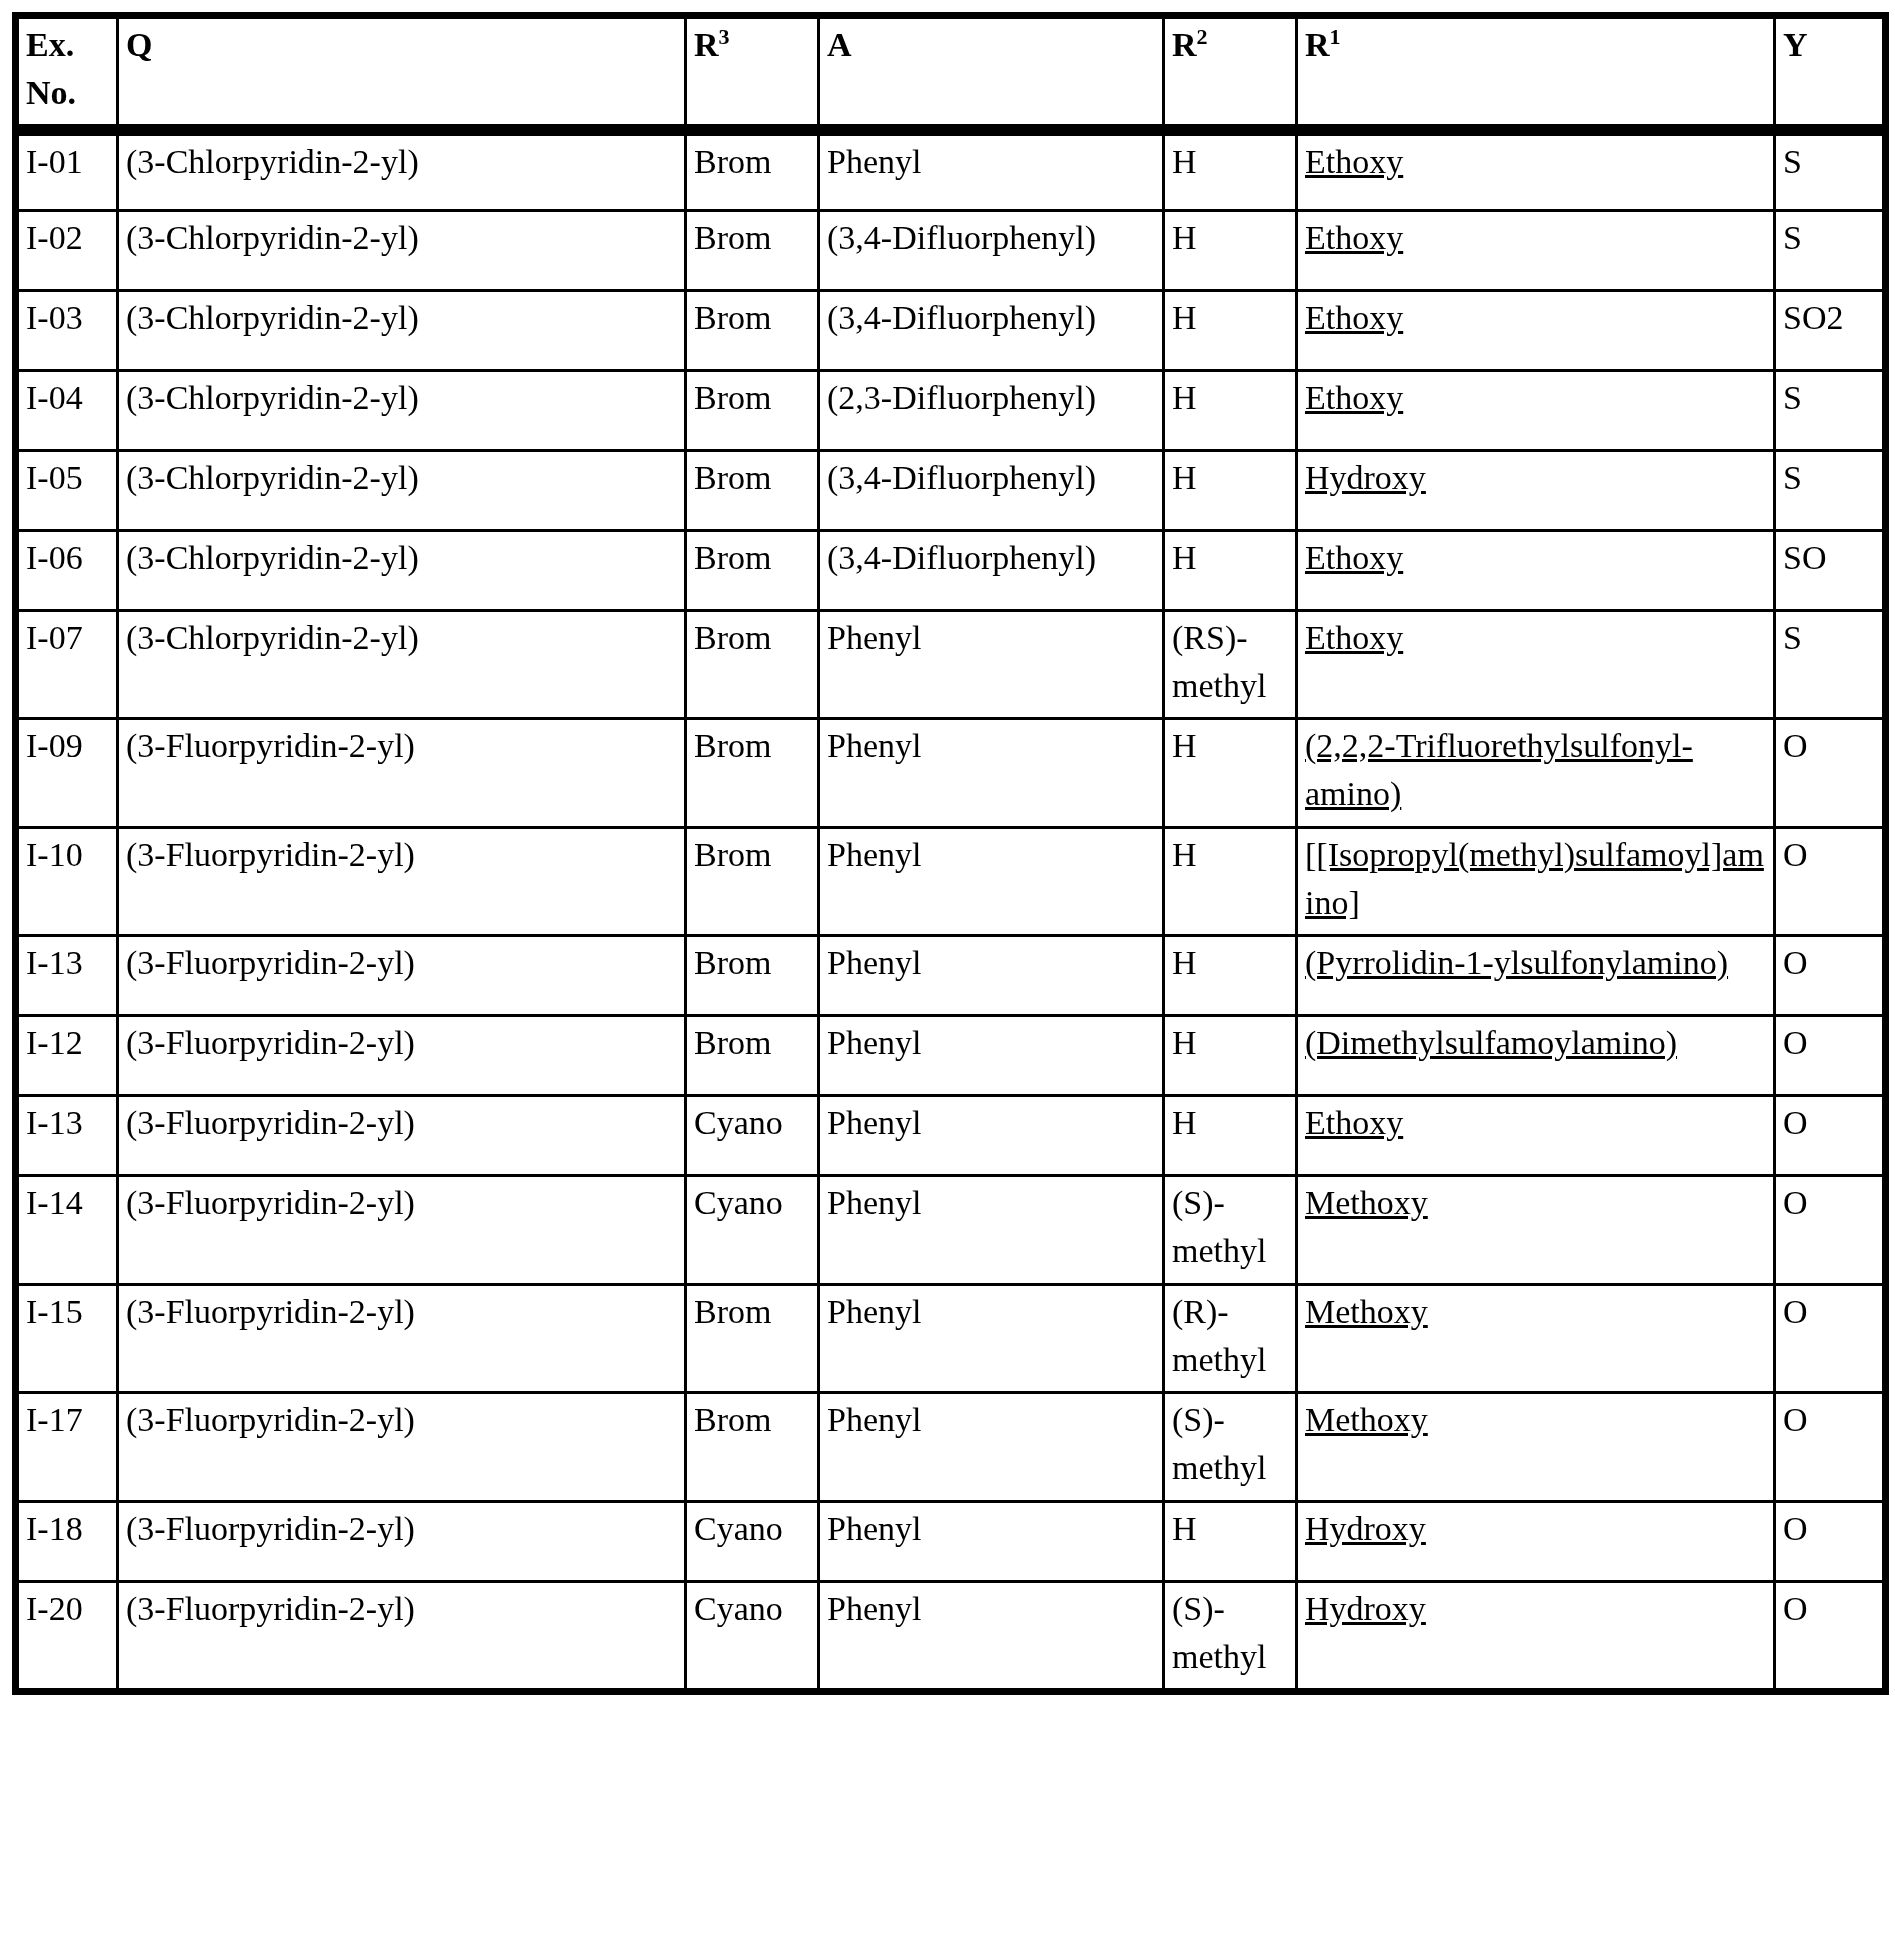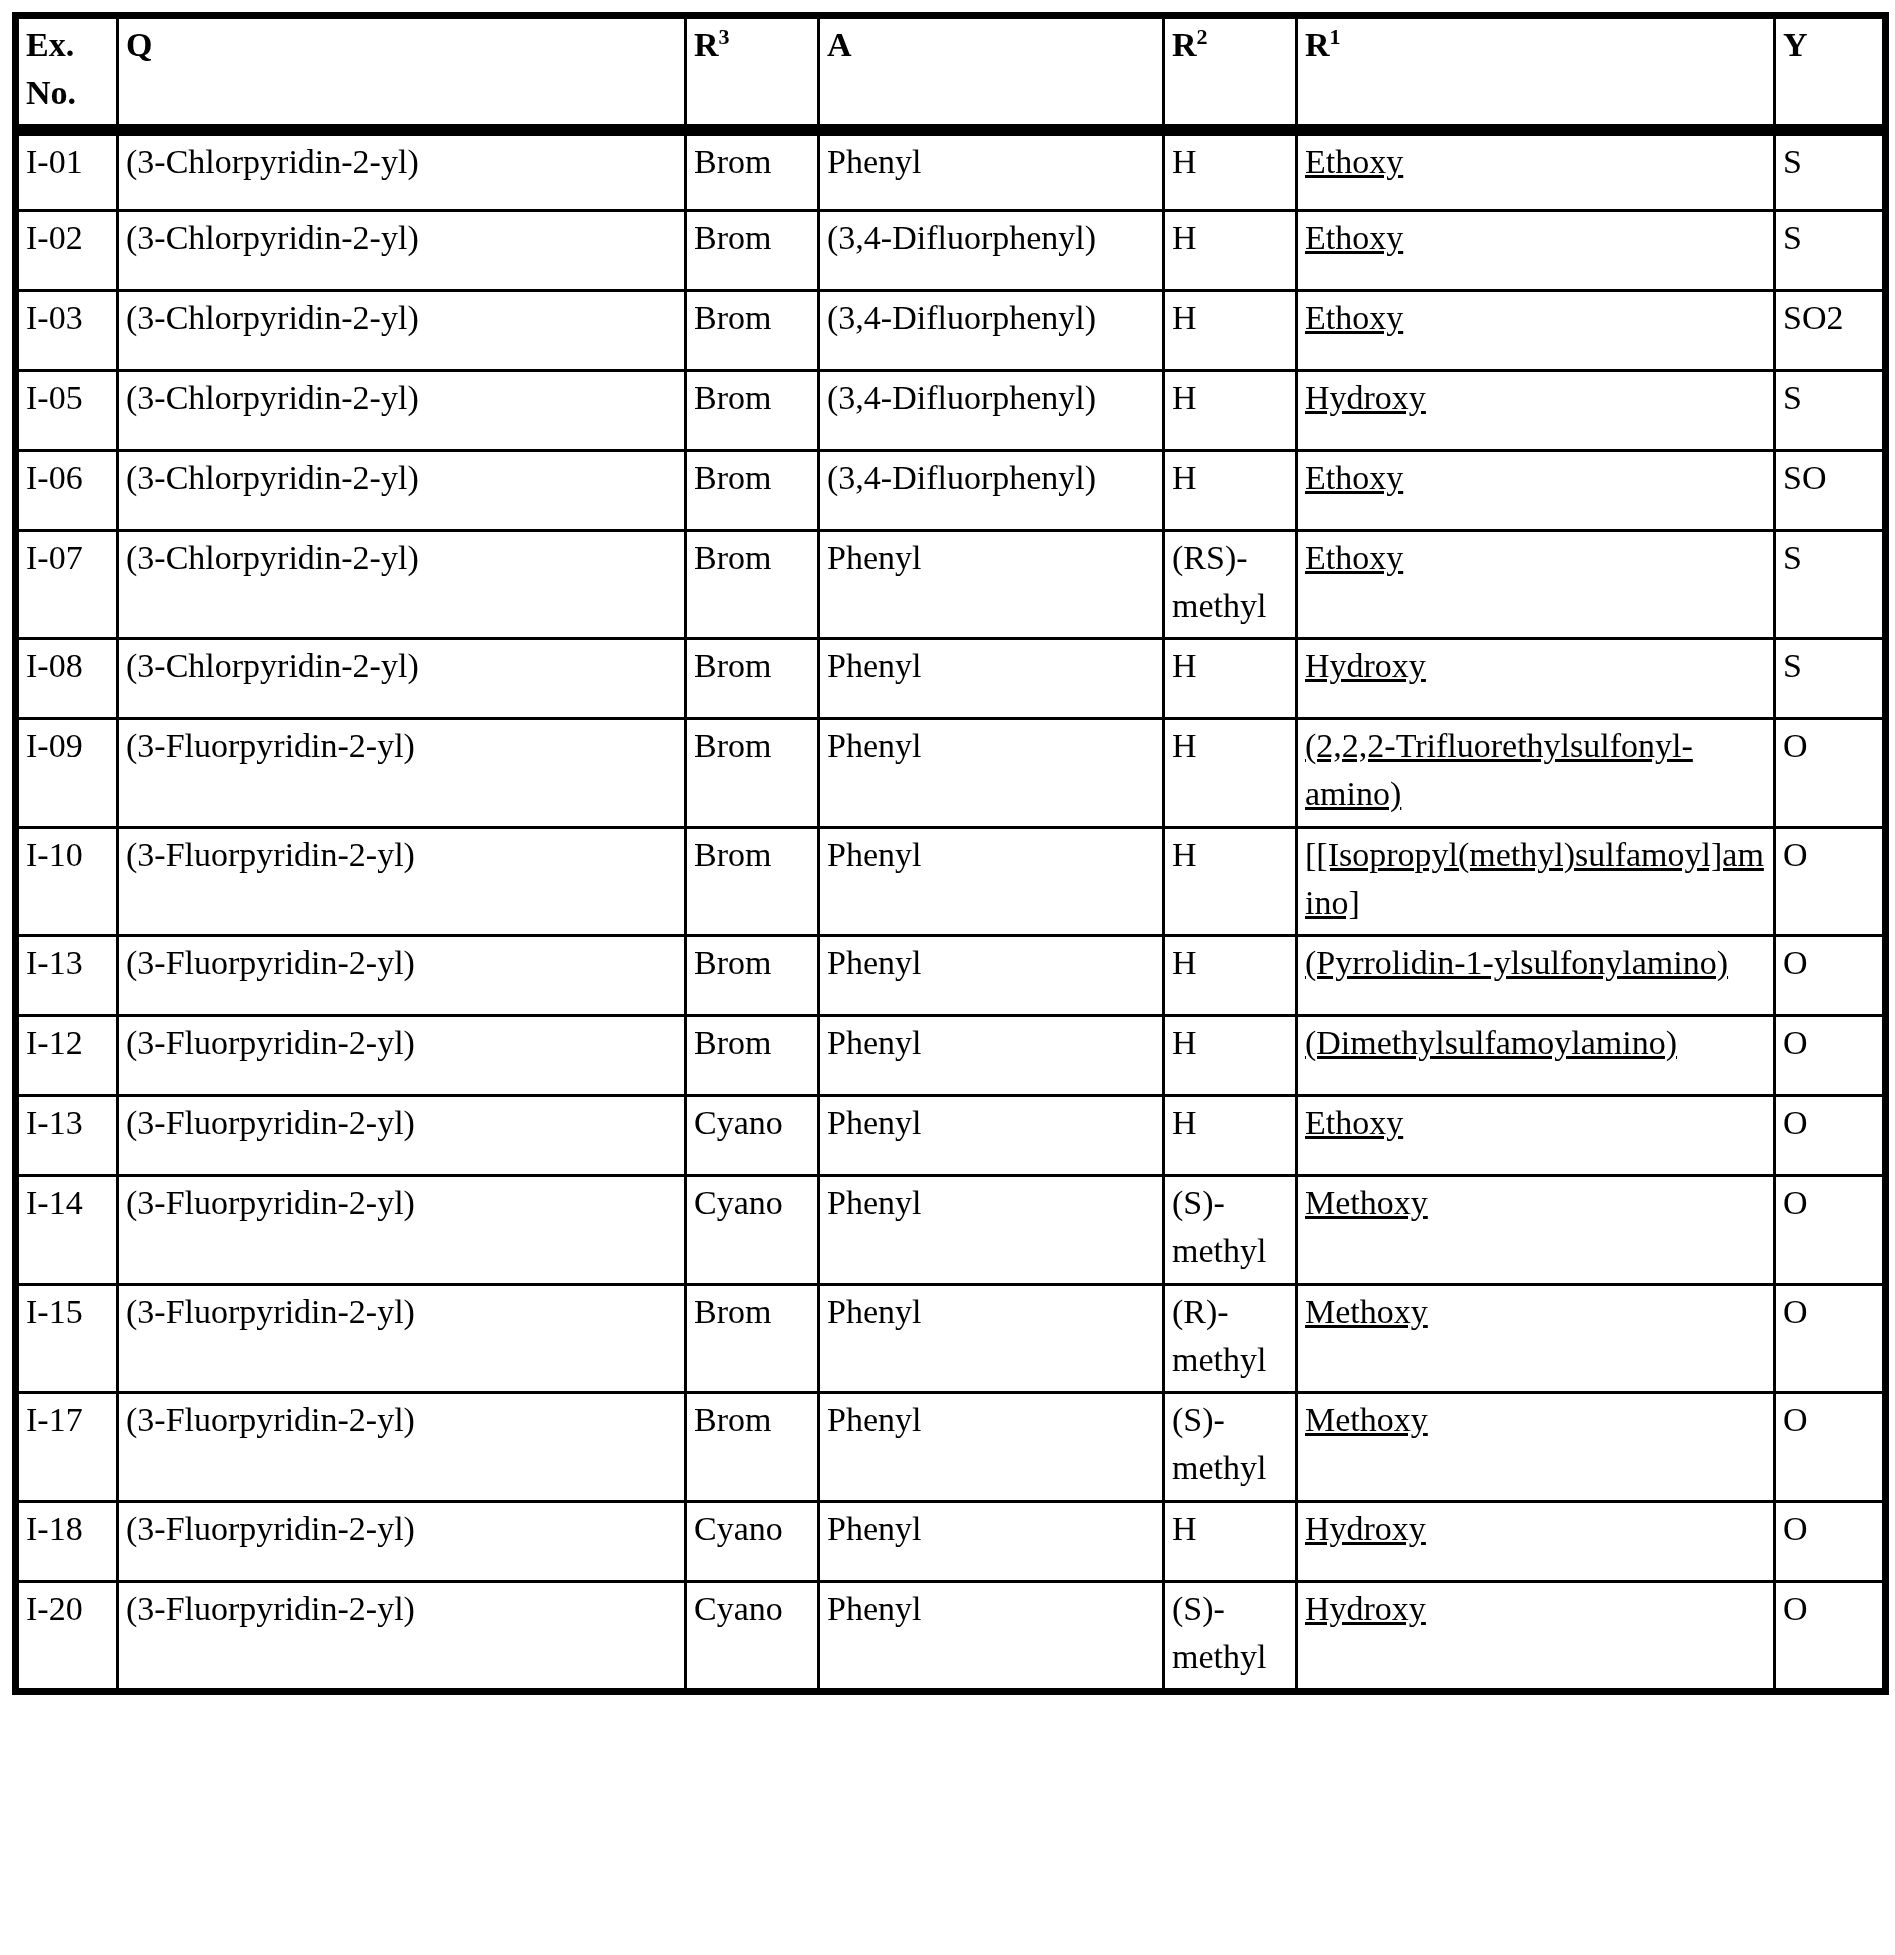--- a/index.html
+++ b/index.html
@@ -105,20 +105,29 @@
       <tr>
         <td class="col-ex_no">I-03</td>
         <td class="col-q">(3-Chlorpyridin-2-yl)</td>
         <td class="col-r3">Brom</td>
         <td class="col-a">(3,4-Difluorphenyl)</td>
         <td class="col-r2">H</td>
         <td class="col-r1">Ethoxy</td>
         <td class="col-y">SO2</td>
       </tr>
       <tr>
+        <td class="col-ex_no">I-04</td>
+        <td class="col-q">(3-Chlorpyridin-2-yl)</td>
+        <td class="col-r3">Brom</td>
+        <td class="col-a">(2,3-Difluorphenyl)</td>
+        <td class="col-r2">H</td>
+        <td class="col-r1">Ethoxy</td>
+        <td class="col-y">S</td>
+      </tr>
+      <tr>
         <td class="col-ex_no">I-05</td>
         <td class="col-q">(3-Chlorpyridin-2-yl)</td>
         <td class="col-r3">Brom</td>
         <td class="col-a">(3,4-Difluorphenyl)</td>
         <td class="col-r2">H</td>
         <td class="col-r1">Hydroxy</td>
         <td class="col-y">S</td>
       </tr>
       <tr>
         <td class="col-ex_no">I-06</td>
@@ -129,29 +138,20 @@
         <td class="col-r1">Ethoxy</td>
         <td class="col-y">SO</td>
       </tr>
       <tr>
         <td class="col-ex_no">I-07</td>
         <td class="col-q">(3-Chlorpyridin-2-yl)</td>
         <td class="col-r3">Brom</td>
         <td class="col-a">Phenyl</td>
         <td class="col-r2">(RS)-methyl</td>
         <td class="col-r1">Ethoxy</td>
-        <td class="col-y">S</td>
-      </tr>
-      <tr>
-        <td class="col-ex_no">I-08</td>
-        <td class="col-q">(3-Chlorpyridin-2-yl)</td>
-        <td class="col-r3">Brom</td>
-        <td class="col-a">Phenyl</td>
-        <td class="col-r2">H</td>
-        <td class="col-r1">Hydroxy</td>
         <td class="col-y">S</td>
       </tr>
       <tr>
         <td class="col-ex_no">I-09</td>
         <td class="col-q">(3-Fluorpyridin-2-yl)</td>
         <td class="col-r3">Brom</td>
         <td class="col-a">Phenyl</td>
         <td class="col-r2">H</td>
         <td class="col-r1">(2,2,2-Trifluorethylsulfonyl-amino)</td>
         <td class="col-y">O</td>

